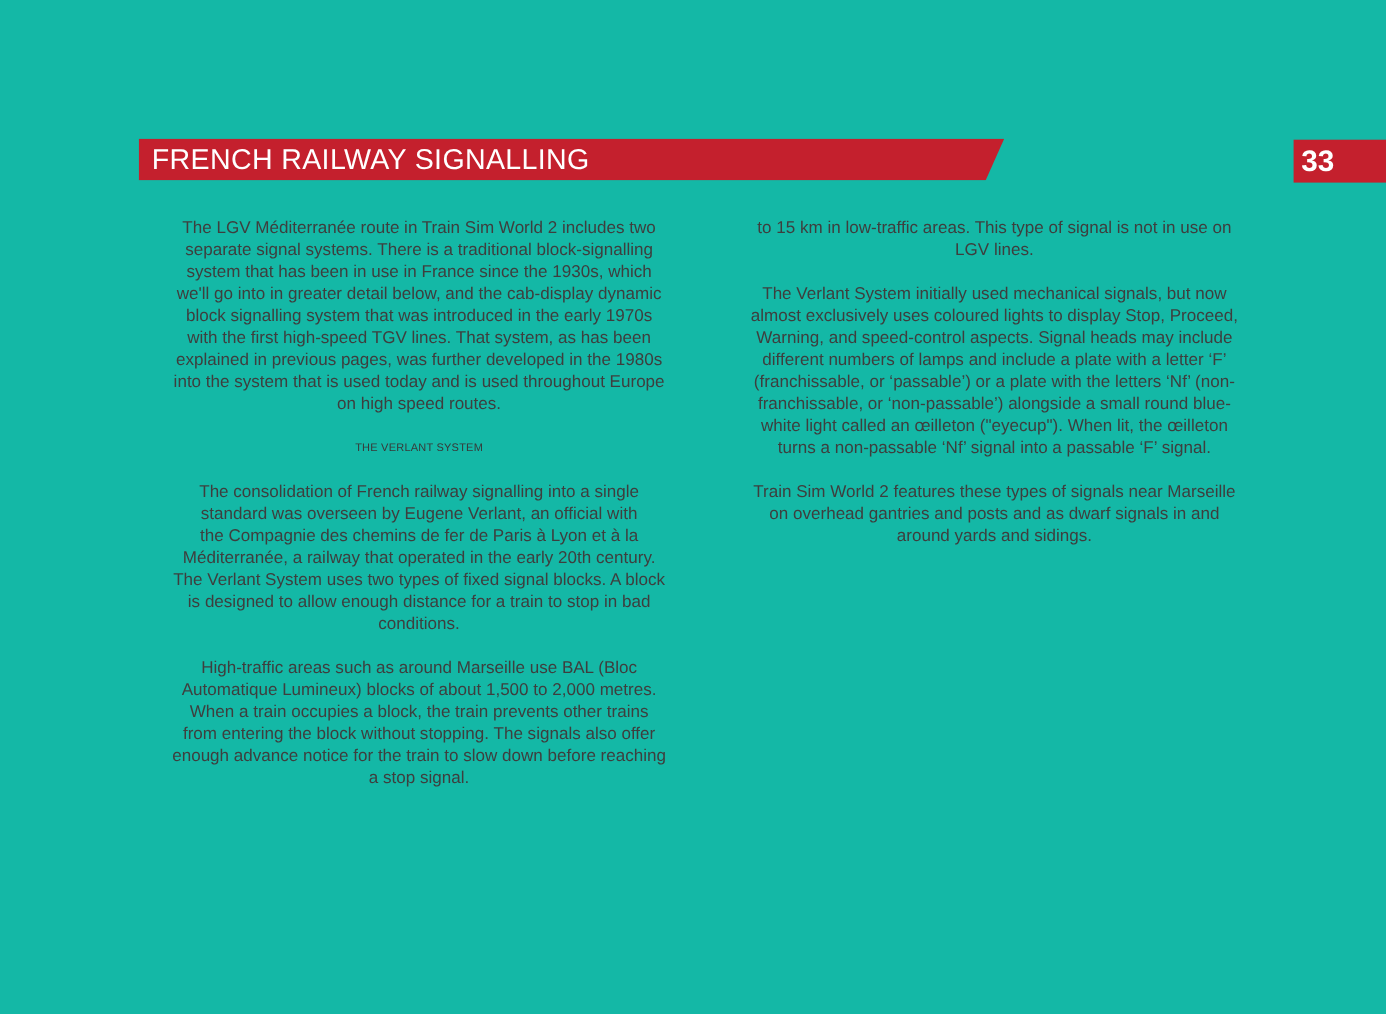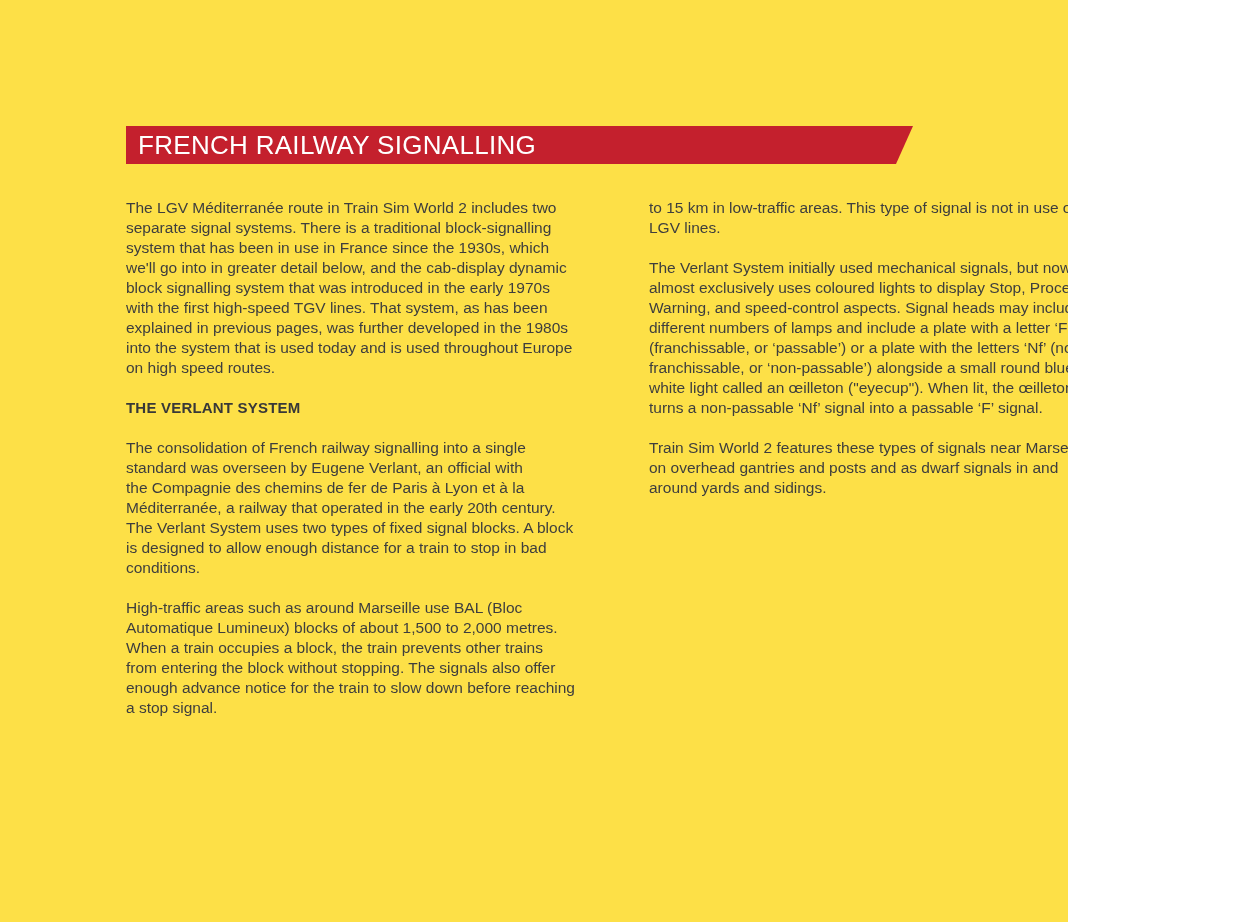--- a/index.html
+++ b/index.html
@@ -2,25 +2,26 @@
 <html><head>
 <meta charset="utf-8">
 <style>
   html, body {
     margin: 0;
     padding: 0;
     background: #ffffff;
   }
   .page {
     position: relative;
-    width: 1068px;
+    width: 1260px;
     height: 922px;
-    background: #fde047;
+    background: #14b8a6;
     overflow: hidden;
     font-family: "Liberation Sans", "DejaVu Sans", sans-serif;
+    text-align: center;
   }
 
   
   .header-bar {
     position: absolute;
     left: 126px;
     top: 126px;
     width: 787px;
     height: 38px;
     background: #c4202d;
@@ -69,23 +70,23 @@
   }
   .column-left  { left: 126px; }
   .column-right { left: 649px; }
 
   .column p {
     margin: 0 0 20px 0;
     white-space: pre-line;
   }
   .section-heading {
     margin: 0 0 20px 0;
-    font-size: 15px;
+    font-size: 10px;
     line-height: 20px;
-    font-weight: 700;
+    font-weight: 400;
     color: #383838;
     letter-spacing: 0.2px;
   }
 </style>
 </head>
 <body>
 
 <div class="page">
 
   <div class="header-bar">

